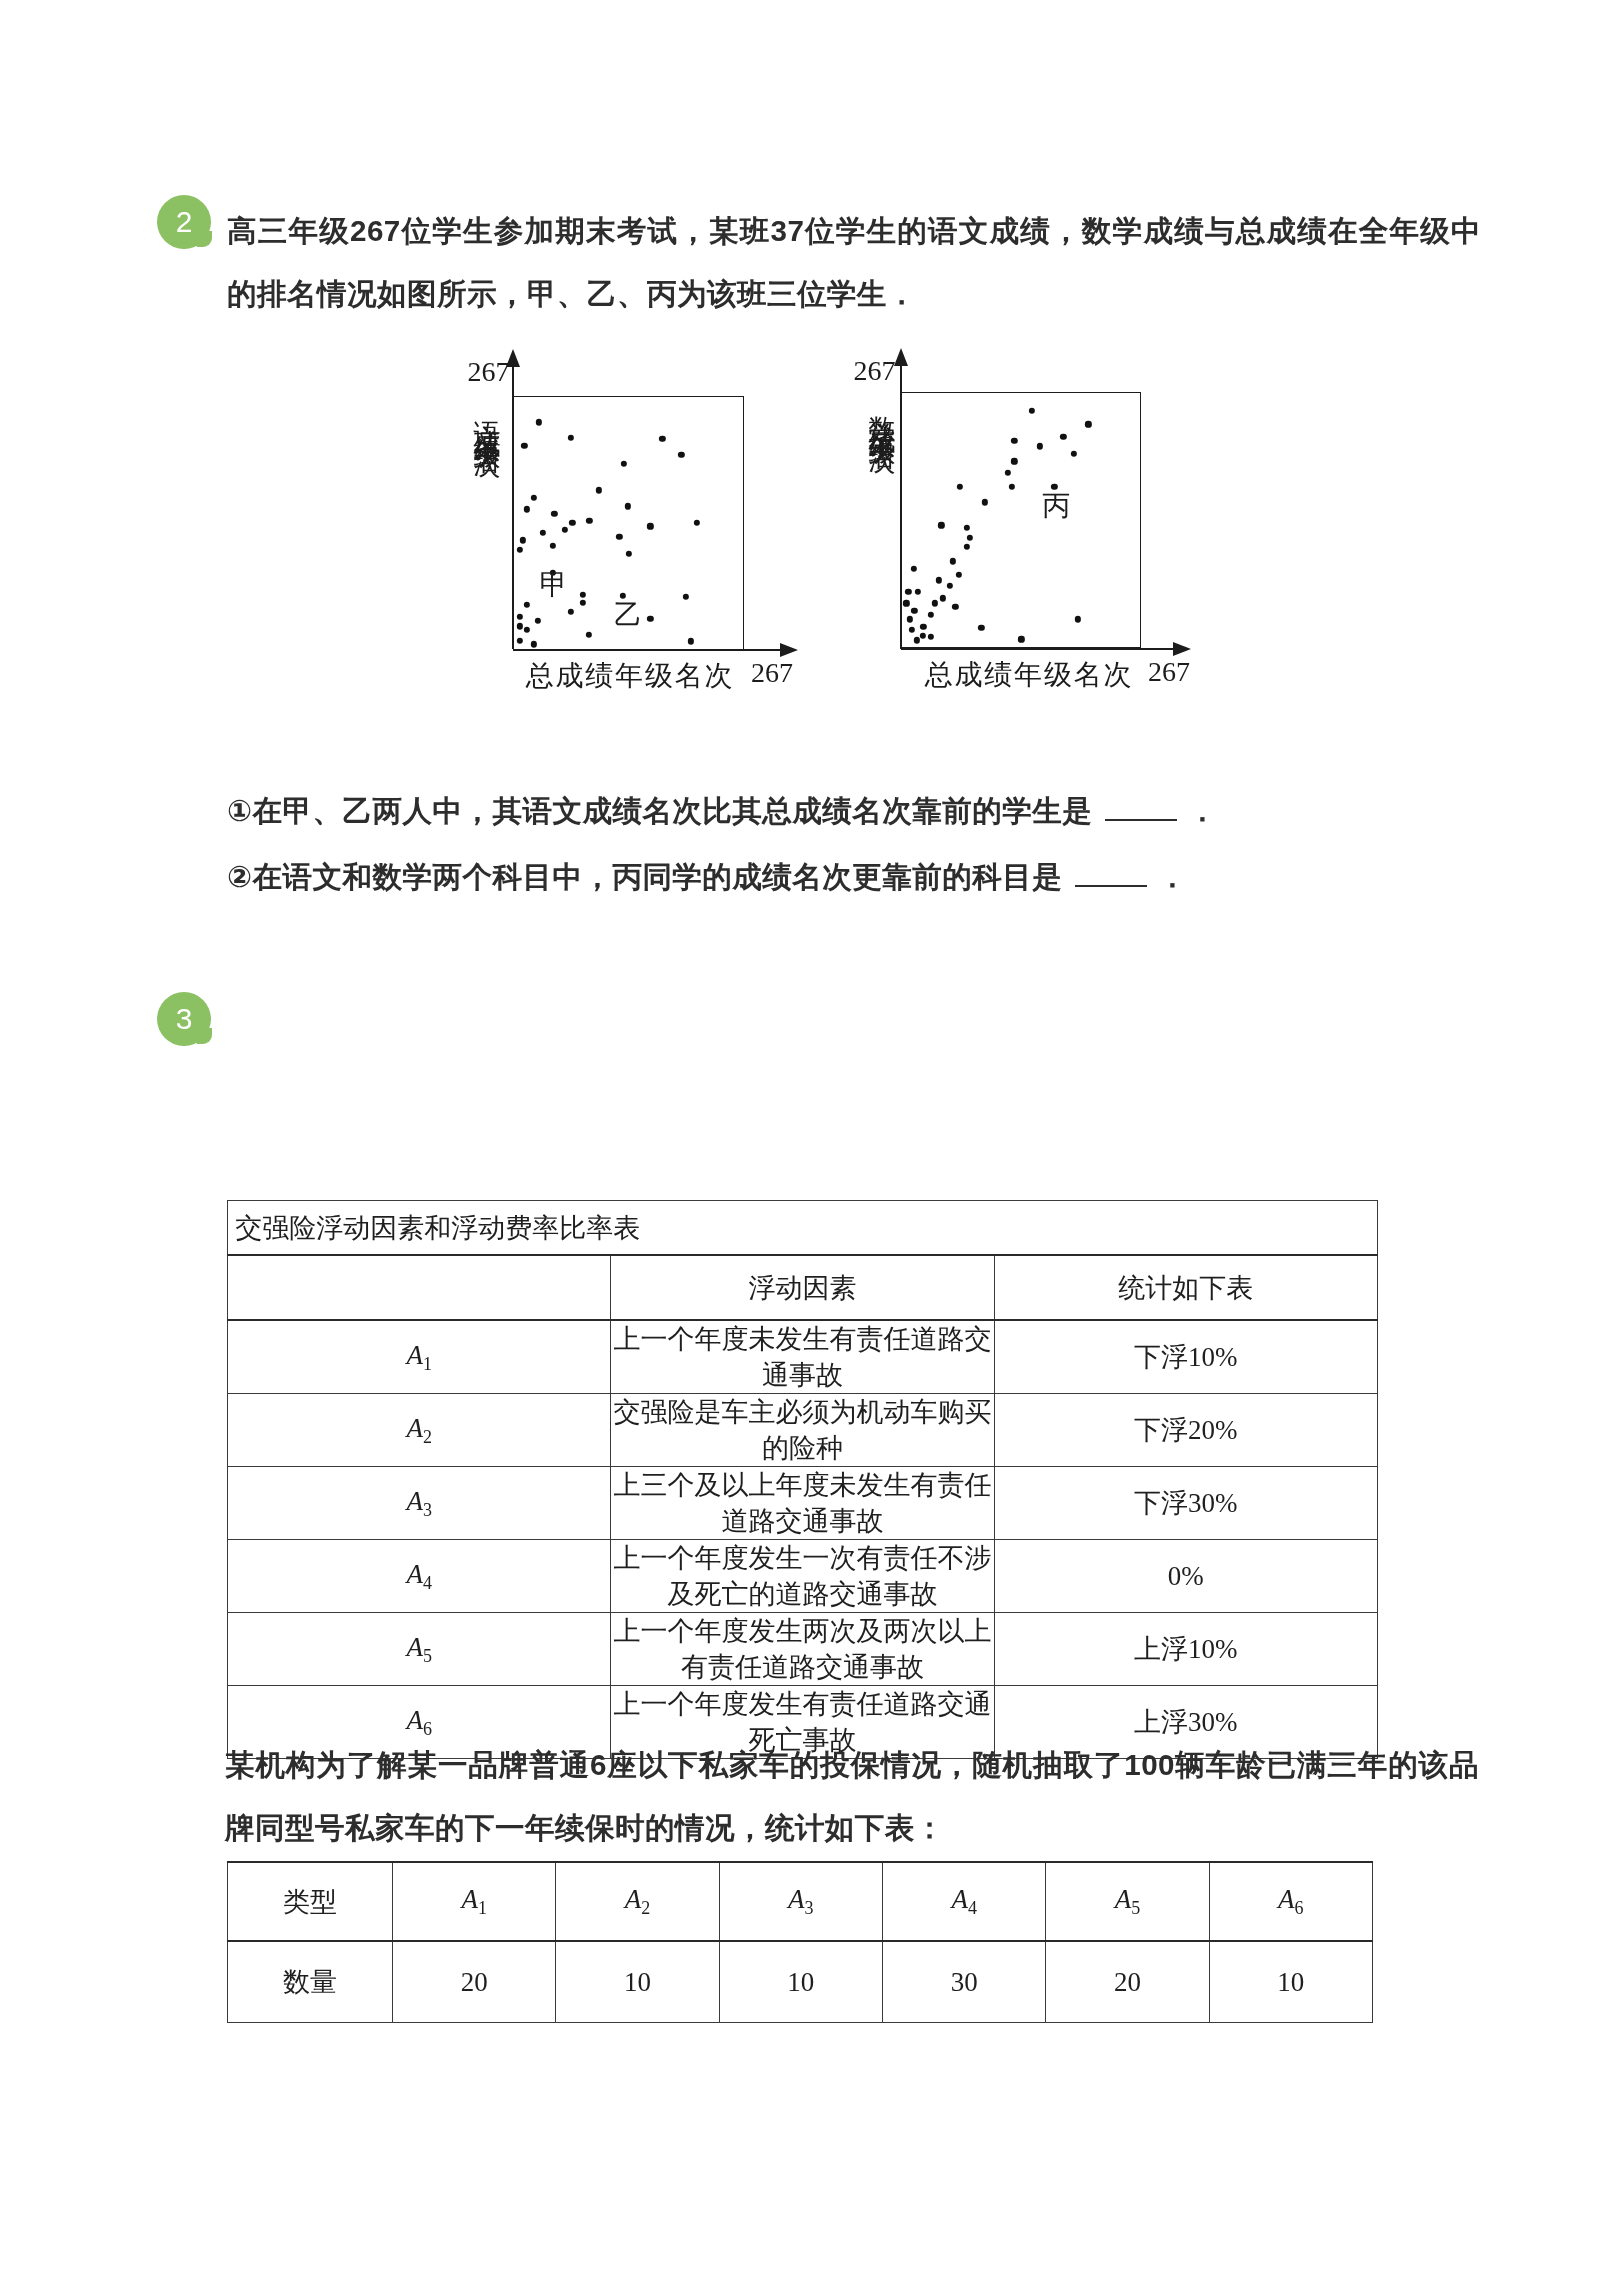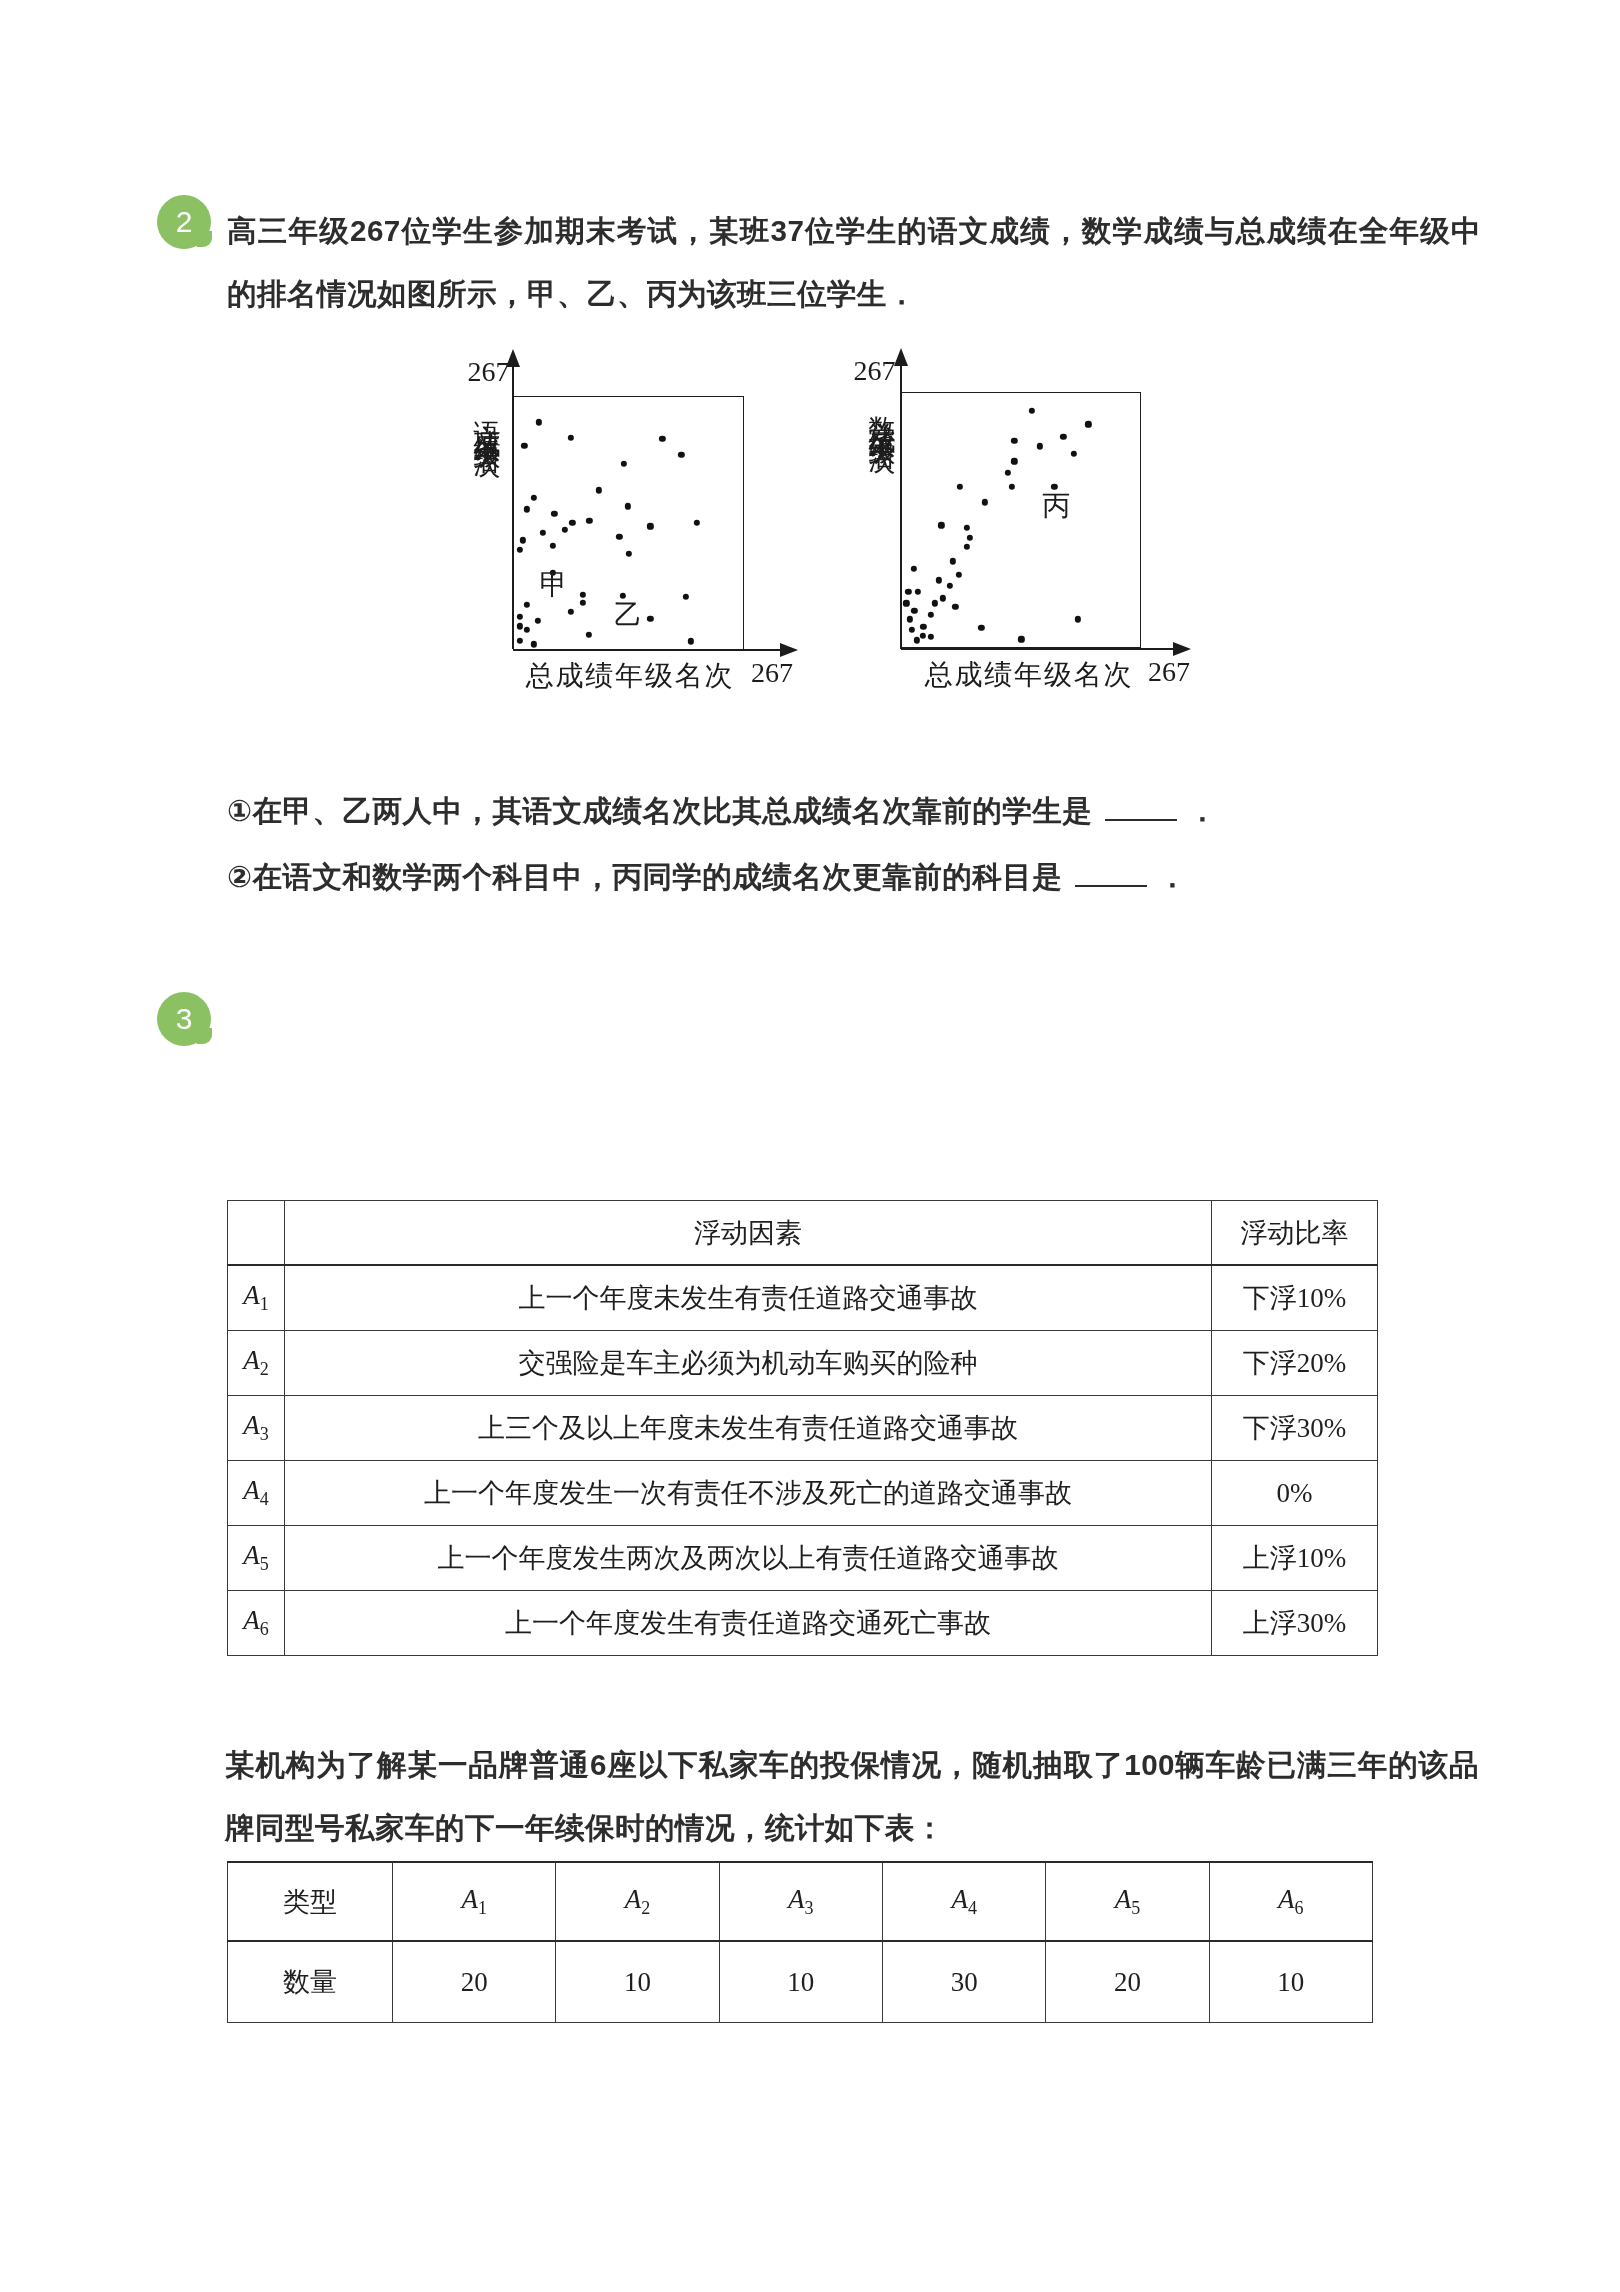--- a/index.html
+++ b/index.html
@@ -181,24 +181,27 @@
     <span>②在语文和数学两个科目中，丙同学的成绩名次更靠前的科目是</span><span class="blank"></span><span>．</span>
   </div>
 
   <div class="badge" style="left:157px;top:992px;">
     <span>3</span>
   </div>
 
 
   <table class="tbl t1" style="left:227px;top:1200px;width:1151px;">
     <tbody id="t1-body">
+        <tr>
+          <td class="title-cell t1-sep" colspan="3">交强险浮动因素和浮动费率比率表</td>
+        </tr>
         <tr class="hdr">
           <td class="acol t1-sep"></td>
           <td class="factor t1-sep">浮动因素</td>
-          <td class="rate t1-sep">浮动比率</td>
+          <td class="rate t1-sep">统计如下表</td>
         </tr>
         <tr class="row">
           <td class="acol"><span class="aid"><span>A</span><sub>1</sub></span></td>
           <td class="factor">上一个年度未发生有责任道路交通事故</td>
           <td class="rate">下浮10%</td>
         </tr>
         <tr class="row">
           <td class="acol"><span class="aid"><span>A</span><sub>2</sub></span></td>
           <td class="factor">交强险是车主必须为机动车购买的险种</td>
           <td class="rate">下浮20%</td>

